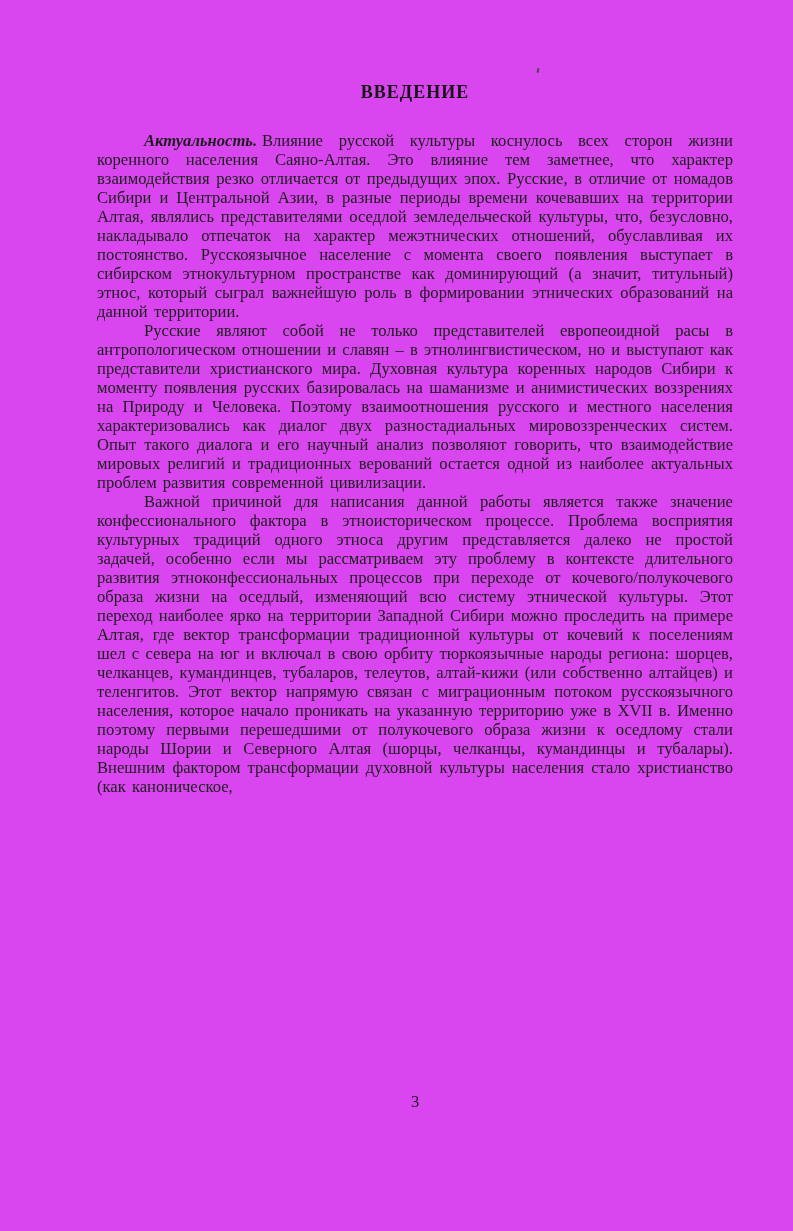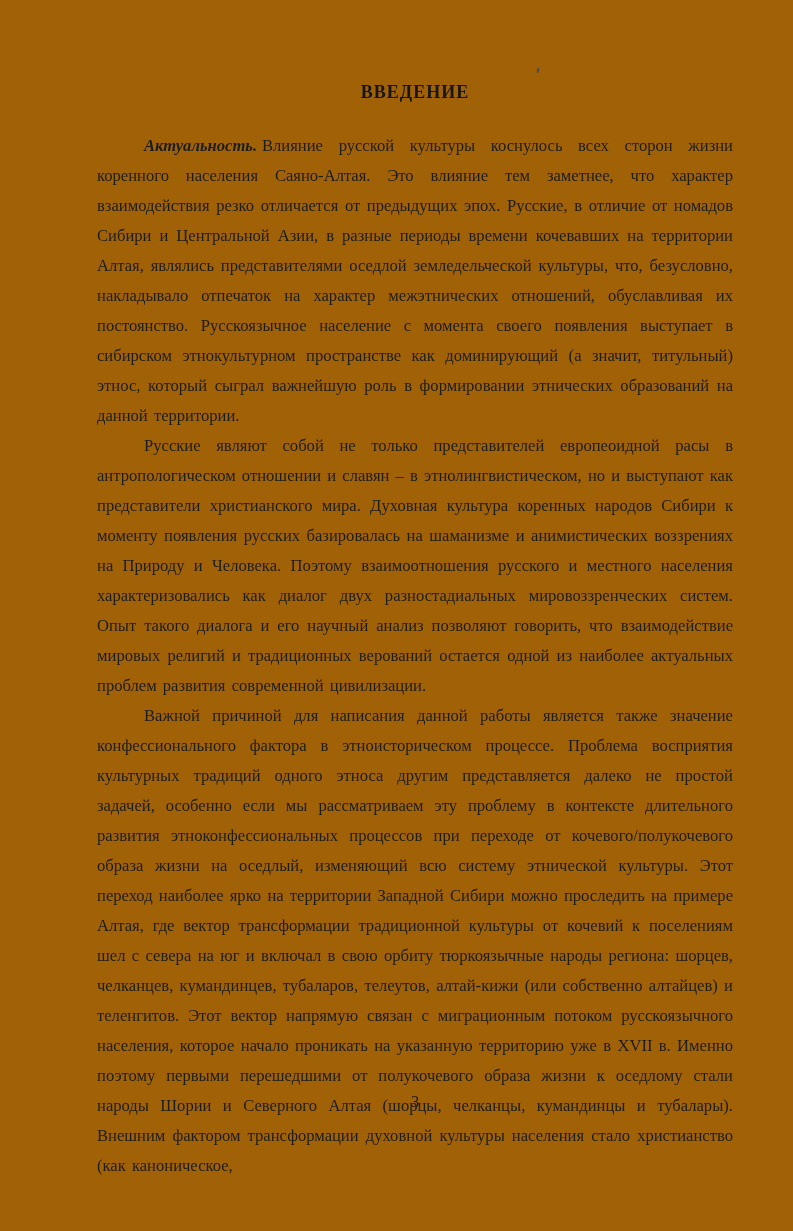--- a/index.html
+++ b/index.html
@@ -6,21 +6,21 @@
     margin: 0;
     padding: 0;
     background: #e8e8e8;
     font-family: "Liberation Serif", "DejaVu Serif", serif;
   }
   .page {
     position: relative;
     width: 793px;
     height: 1231px;
     margin: 0 auto;
-    background: #a16207;
+    background: #d946ef;
     color: #1c1c1c;
     overflow: hidden;
   }
   .title {
     position: absolute;
     left: 97px;
     top: 70px;
     width: 636px;
     text-align: center;
     font-size: 18px;
@@ -30,21 +30,21 @@
   }
   .body-text {
     position: absolute;
     left: 97px;
     top: 131px;
     width: 636px;
   }
   .body-text p {
     margin: 0;
     font-size: 16.6px;
-    line-height: 30px;
+    line-height: 19px;
     text-align: justify;
     text-indent: 47px;
     word-spacing: 2px;
     color: #1d1d1d;
   }
   .lead {
     font-weight: bold;
     font-style: italic;
     margin-right: 0.3em;
   }

